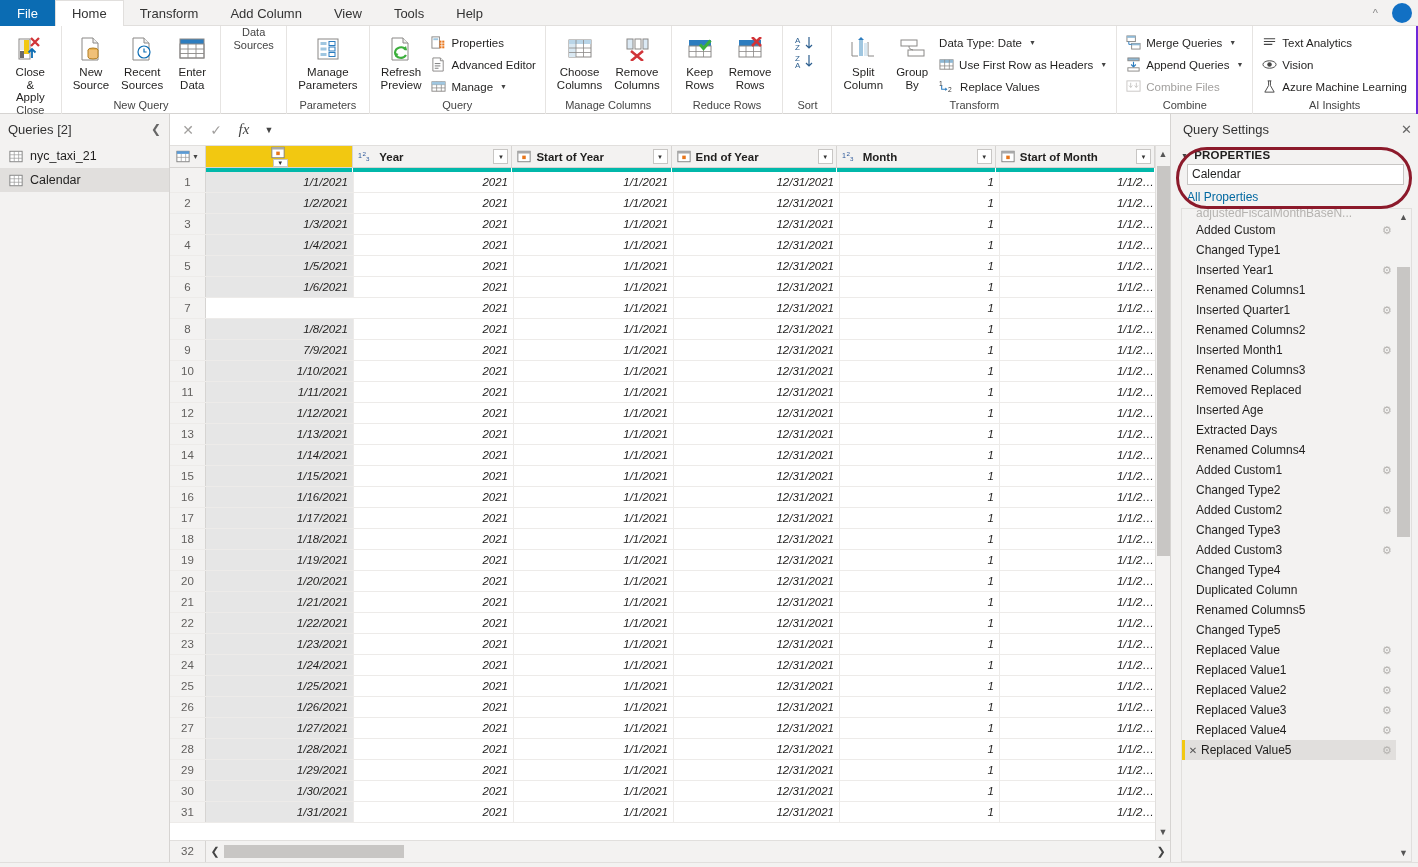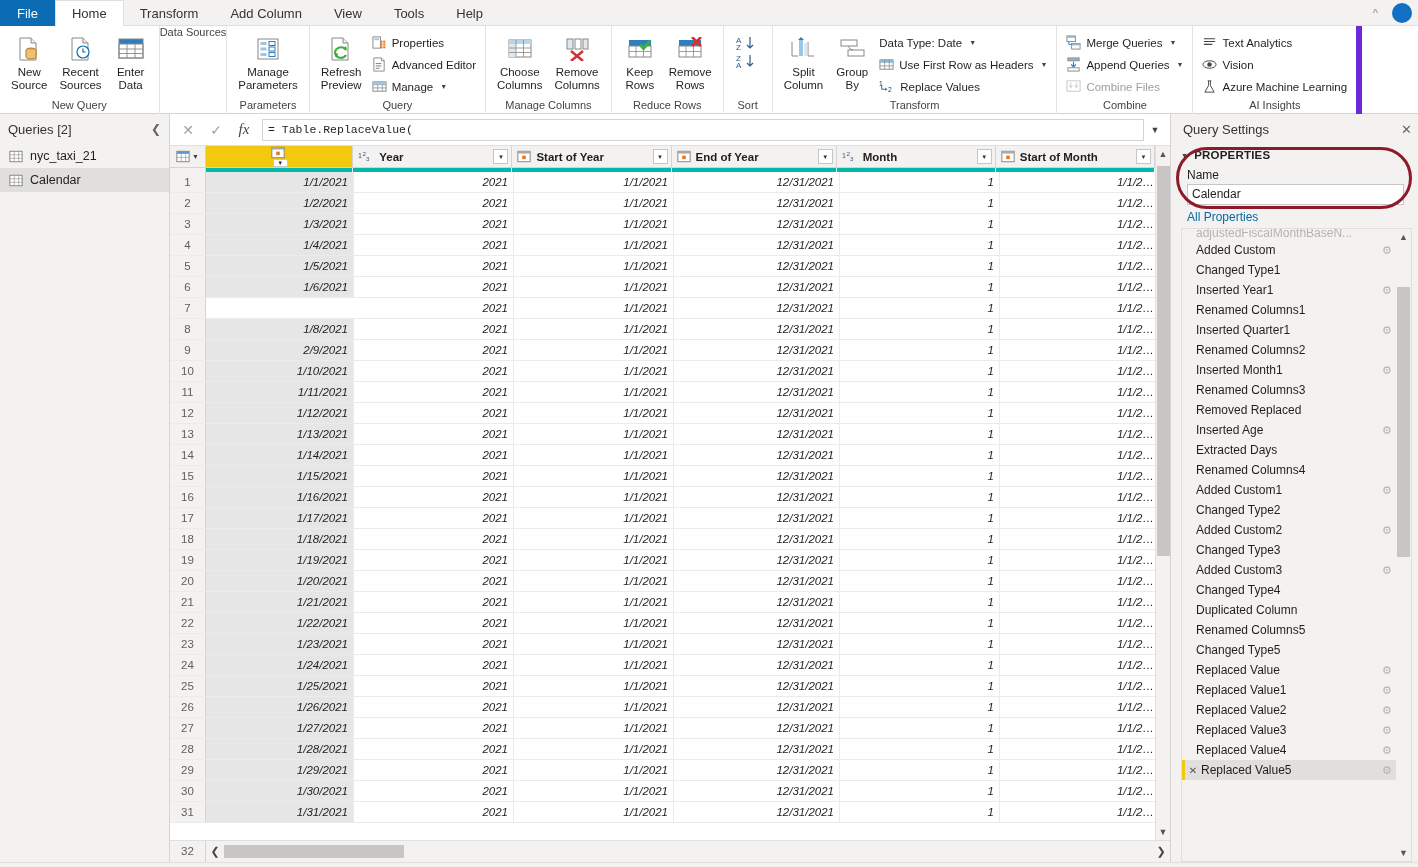--- a/index.html
+++ b/index.html
@@ -373,20 +373,40 @@
   <div class="tab">Tools</div>
   <div class="tab">Help</div>
   <div id="tab-right">
     <span class="chev-collapse">^</span>
     <span class="avatar"></span>
   </div>
 </div>
 
 <div id="ribbon">
 
+  <div class="rgroup">
+    <div class="rgroup-items">
+      <div class="big-btn">
+        <span class="ico">
+          <svg width="26" height="26" viewBox="0 0 26 26">
+            <rect x="2" y="3" width="11" height="20" fill="#fff" stroke="#8a8886"></rect>
+            <rect x="3" y="4" width="4" height="10" fill="#e8e8e8"></rect>
+            <rect x="3" y="15" width="4" height="7" fill="#6b6b6b"></rect>
+            <rect x="7" y="4" width="5" height="14" fill="#f2c811"></rect>
+            <path d="M13 6 L21 6 M13 6" stroke="none"></path>
+            <path d="M14 2 L22 10 M22 2 L14 10" stroke="#d13438" stroke-width="2.3"></path>
+            <path d="M15 22 L15 13 M11.5 16.5 L15 13 L18.5 16.5" stroke="#0b6cb3" stroke-width="1.8" fill="none"></path>
+          </svg>
+        </span>
+        <span class="lbl">Close &amp;
+Apply</span>
+      </div>
+    </div>
+    <div class="rgroup-label">Close</div>
+  </div>
 
   <div class="rgroup">
     <div class="rgroup-items">
       <div class="big-btn">
         <span class="ico">
           <svg width="26" height="26" viewBox="0 0 26 26">
             <path d="M4 2 h11 l5 5 v17 H4 Z" fill="#fff" stroke="#8a8886"></path>
             <path d="M15 2 v5 h5" fill="#f0f0f0" stroke="#8a8886"></path>
             <ellipse cx="15" cy="14" rx="5" ry="2" fill="#e8b050" stroke="#b07c20"></ellipse>
             <path d="M10 14 v7 a5 2 0 0 0 10 0 v-7" fill="#f0c078" stroke="#b07c20"></path>
@@ -683,21 +703,21 @@
               <path d="M5 4 v5 M11 4 v5 M3.2 7 l1.8 2 l1.8 -2 M9.2 7 l1.8 2 l1.8 -2" stroke="#c8c6c4" fill="none"></path>
             </svg>
           </span>
           <span>Combine Files</span>
         </div>
       </div>
     </div>
     <div class="rgroup-label">Combine</div>
   </div>
 
-  <div class="rgroup" style="border-right:6px solid #6d28d9;justify-content:center;">
+  <div class="rgroup" style="border-right:2px solid #6d28d9;justify-content:center;">
     <div class="rgroup-items" style="padding-top:4px;">
       <div class="small-col">
         <div class="small-btn">
           <span>
             <svg width="15" height="15" viewBox="0 0 16 16">
               <path d="M2 4 h12 M2 7 h12 M2 10 h9" stroke="#444" stroke-width="1.1"></path>
             </svg>
           </span>
           <span>Text Analytics</span>
         </div>
@@ -752,21 +772,20 @@
       <span>Calendar</span>
     </div>
   </div>
 
   <div id="center">
 
     <div id="formula-bar">
       <span class="fb-btn">✕</span>
       <span class="fb-btn">✓</span>
       <span class="fb-btn fb-fx">fx</span>
-      <div id="formula-input">= Table.ReplaceValue(</div>
       <span class="fb-expand">▼</span>
     </div>
 
     <div id="grid-wrap">
       <div id="grid-scroll-row">
         <div id="grid">
 
           <div id="col-head">
             <div class="rowno-head">
               <span>
@@ -930,21 +949,21 @@
                 <div class="rowno">8</div>
                 <div class="cell selcol" style="width: 148px; min-width: 148px;">1/8/2021</div>
                 <div class="cell" style="width: 160px; min-width: 160px;">2021</div>
                 <div class="cell" style="width: 160px; min-width: 160px;">1/1/2021</div>
                 <div class="cell" style="width: 166px; min-width: 166px;">12/31/2021</div>
                 <div class="cell" style="width: 160px; min-width: 160px;">1</div>
                 <div class="cell" style="width: 160px; min-width: 160px;">1/1/2…</div>
               </div>
               <div class="row">
                 <div class="rowno">9</div>
-                <div class="cell selcol" style="width: 148px; min-width: 148px;">2/9/2021</div>
+                <div class="cell selcol" style="width: 148px; min-width: 148px;">7/9/2021</div>
                 <div class="cell" style="width: 160px; min-width: 160px;">2021</div>
                 <div class="cell" style="width: 160px; min-width: 160px;">1/1/2021</div>
                 <div class="cell" style="width: 166px; min-width: 166px;">12/31/2021</div>
                 <div class="cell" style="width: 160px; min-width: 160px;">1</div>
                 <div class="cell" style="width: 160px; min-width: 160px;">1/1/2…</div>
               </div>
               <div class="row">
                 <div class="rowno">10</div>
                 <div class="cell selcol" style="width: 148px; min-width: 148px;">1/10/2021</div>
                 <div class="cell" style="width: 160px; min-width: 160px;">2021</div>
@@ -1168,21 +1187,20 @@
   <div id="qs-pane">
     <div id="qs-header">
       <span>Query Settings</span>
       <span class="x">✕</span>
     </div>
 
     <div class="qs-section-title">
       <span class="tri">▼</span>
       <span>PROPERTIES</span>
     </div>
-    <div class="qs-label">Name</div>
     <div id="qs-name-input">Calendar</div>
     <div id="all-properties">All Properties</div>
 
 
     <div id="steps-box">
       <div id="steps-list">
           <div class="step partial">
             <span class="nm">adjustedFiscalMonthBaseN...</span>
             <span class="gear"></span>
           </div>

